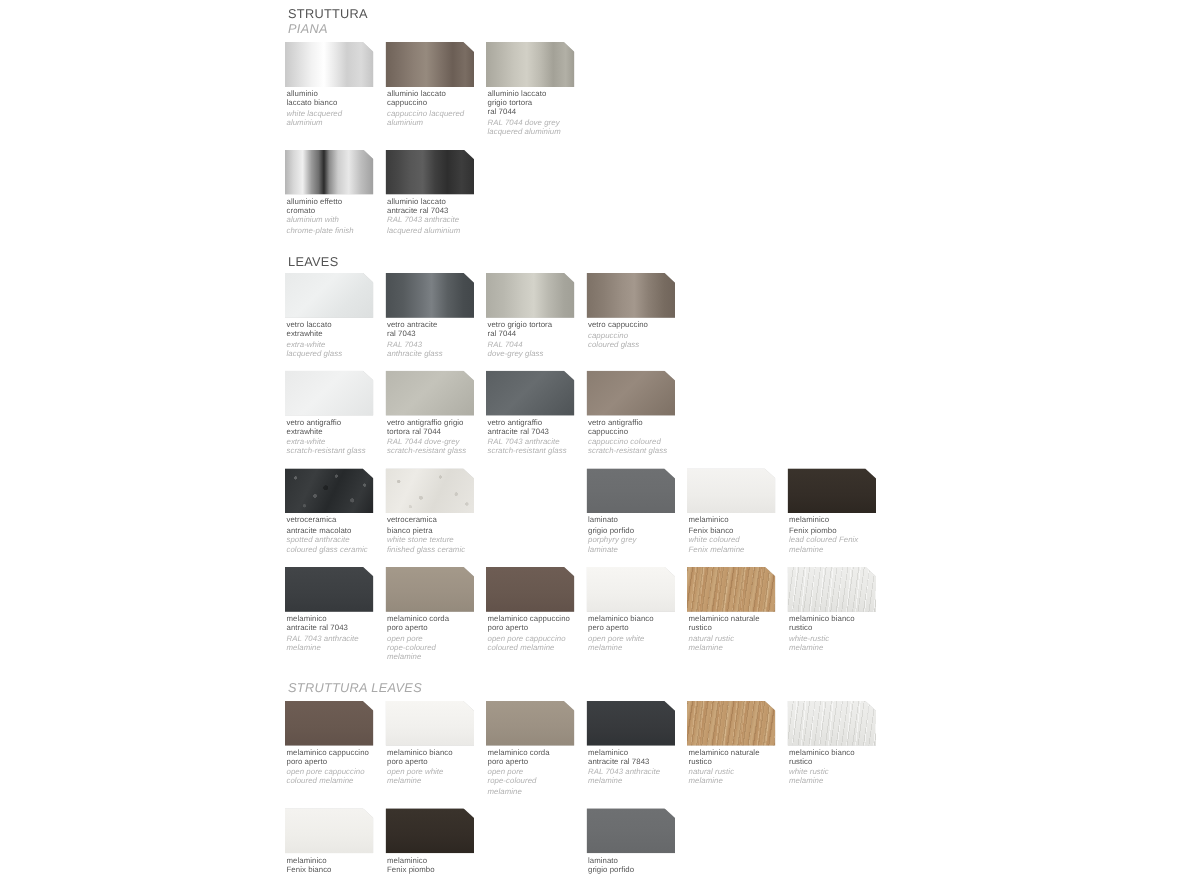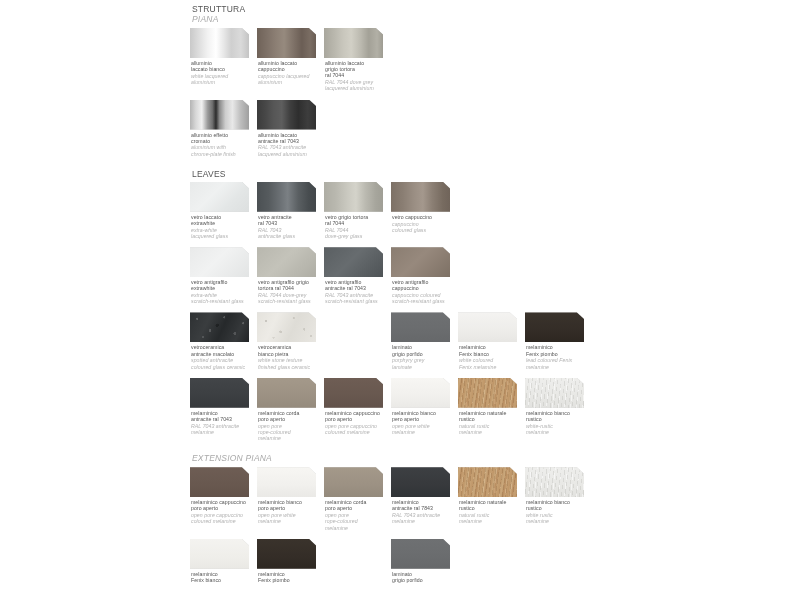--- a/index.html
+++ b/index.html
@@ -331,21 +331,21 @@
 rustico</div>
             <div class="lab-en">white-rustic
 melamine</div>
           </div>
         </div>
       </div>
     </div>
     <div class="gap-sec"></div>
     <div class="section">
       <div class="section-head">
-        <div class="sec-sub">EXTENSION PIANA</div>
+        <div class="sec-sub">STRUTTURA LEAVES</div>
       </div>
       <div class="row">
         <div class="cell">
           <div class="swatch" style="background-image: linear-gradient(rgb(110, 93, 84) 0%, rgb(104, 88, 79) 60%, rgb(98, 82, 74) 100%);"></div>
           <div class="labels">
             <div class="lab-it">melaminico cappuccino
 poro aperto</div>
             <div class="lab-en">open pore cappuccino
 coloured melamine</div>
           </div>

